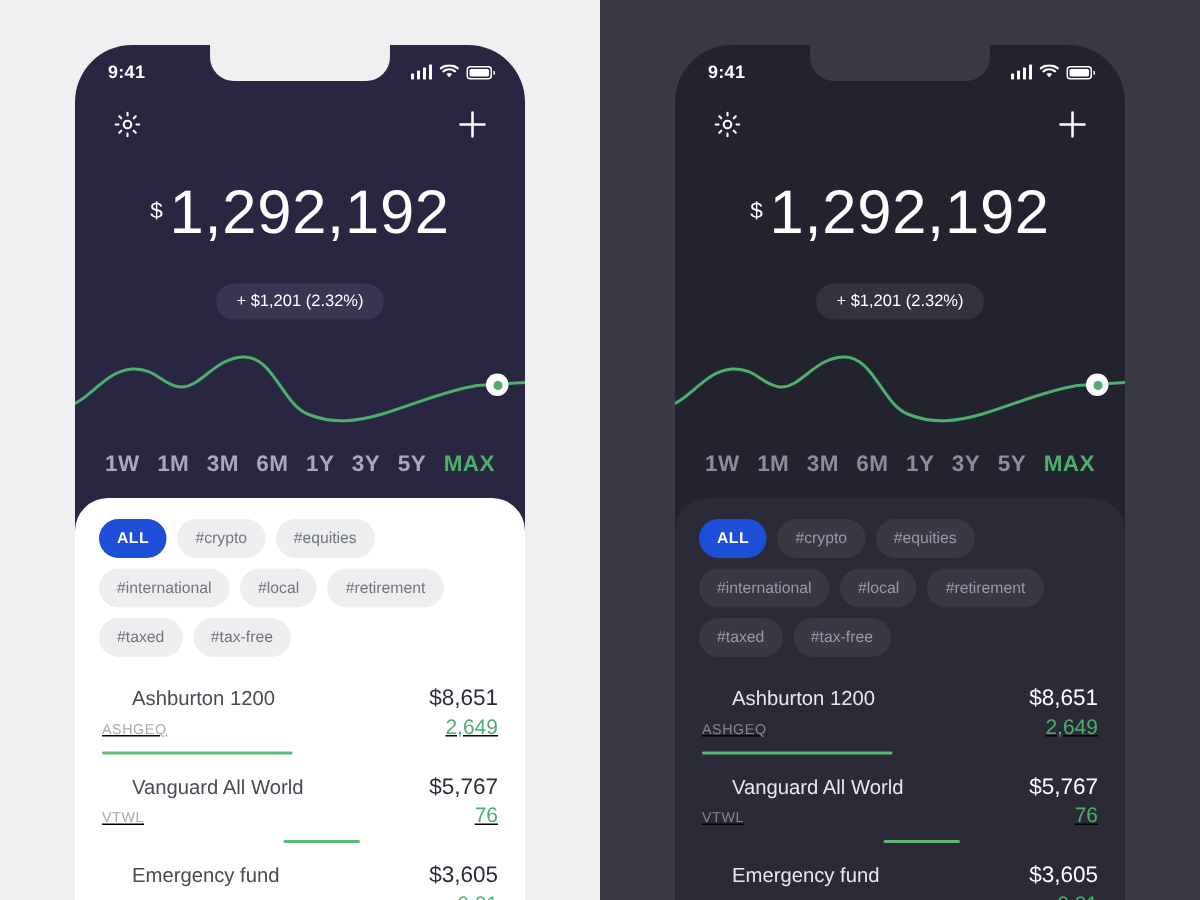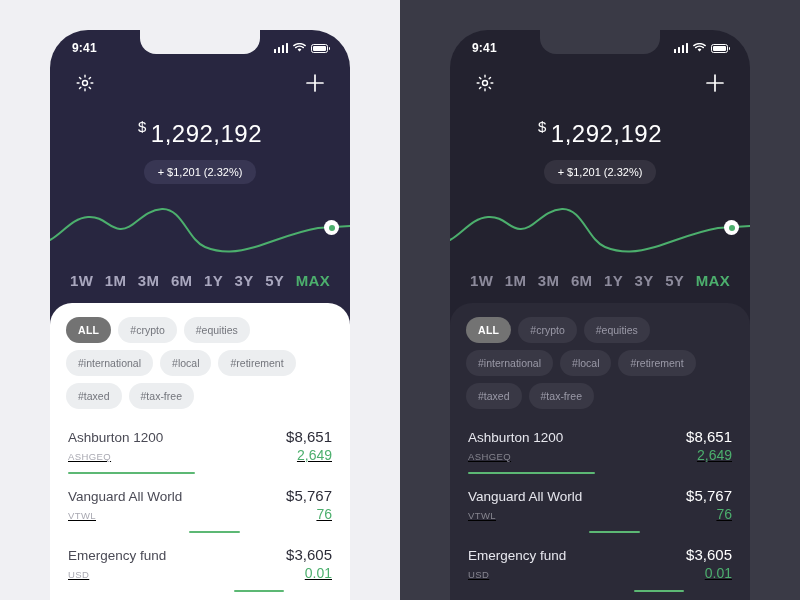--- a/index.html
+++ b/index.html
@@ -63,23 +63,23 @@
     padding:10px 22px 0 22px;
     position:relative; z-index:20;
   }
   .icon-btn { width:26px; height:26px; display:flex; align-items:center; justify-content:center; }
   .icon-btn svg { display:block; }
 
   
   .balance-wrap { text-align:center; padding-top:22px; }
   .balance { color:#fff; font-weight:300; letter-spacing:.5px; }
   .balance .cur { font-size:15px; vertical-align:10px; margin-right:4px; }
-  .balance .amt { font-size:24px; }
+  .balance .amt { font-size:41px; }
   .badge {
-    display:inline-block; margin-top:12px;
+    display:inline-block; margin-top:24px;
     background:#383653; color:#fff;
     font-size:11px; padding:6px 14px; border-radius:14px;
   }
   .badge-dark { background:#34323f; }
 
   
   .chartbox { position:relative; height:62px; margin-top:16px; }
   .chartbox svg { display:block; width:100%; height:100%; }
   .dot {
     position:absolute; right:11px; top:20px;
@@ -107,27 +107,27 @@
   .card-light { background:#fff; }
   .card-dark  { background:#2b2a37; }
 
   .chips { display:flex; flex-wrap:wrap; gap:7px; padding:0 2px 10px 2px; }
   .chip {
     font-size:10.5px; padding:7px 12px; border-radius:14px;
     white-space:nowrap;
   }
   .chip-light { background:#eceef0; color:#73757c; }
   .chip-dark  { background:#393845; color:#9a99a7; }
-  .chip.active { background:#737373; color:#fff; font-weight:bold; letter-spacing:.3px; }
+  .chip.active { background:#1d4ed8; color:#fff; font-weight:bold; letter-spacing:.3px; }
 
   
   .list { padding:0 4px; }
   .row { padding:9px 0 0 0; }
   .row-top { display:flex; justify-content:space-between; align-items:baseline; }
-  .row-name { font-size:13.5px; }
+  .row-name { font-size:13.5px;margin-left:20px; }
   .row-value { font-size:15px; font-weight:normal; }
   .row-bot { display:flex; justify-content:space-between; align-items:baseline; margin-top:2px;text-decoration:underline; }
   .row-ticker { font-size:9.5px; letter-spacing:.4px; }
   .row-qty { font-size:14px; color:#4caf6d; }
 
   .name-light { color:#4a4a55; } .name-dark { color:#e7e7ee; }
   .val-light  { color:#2c2c38; } .val-dark  { color:#ffffff; }
   .tick-light { color:#a9a9b2; } .tick-dark { color:#86858f; }
 
   .divider { height:10px; position:relative; margin-top:5px; }

